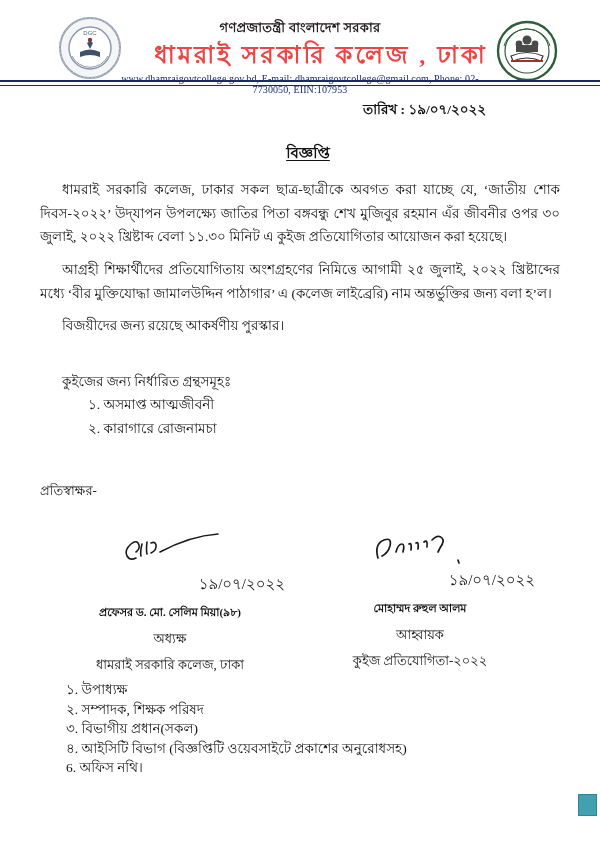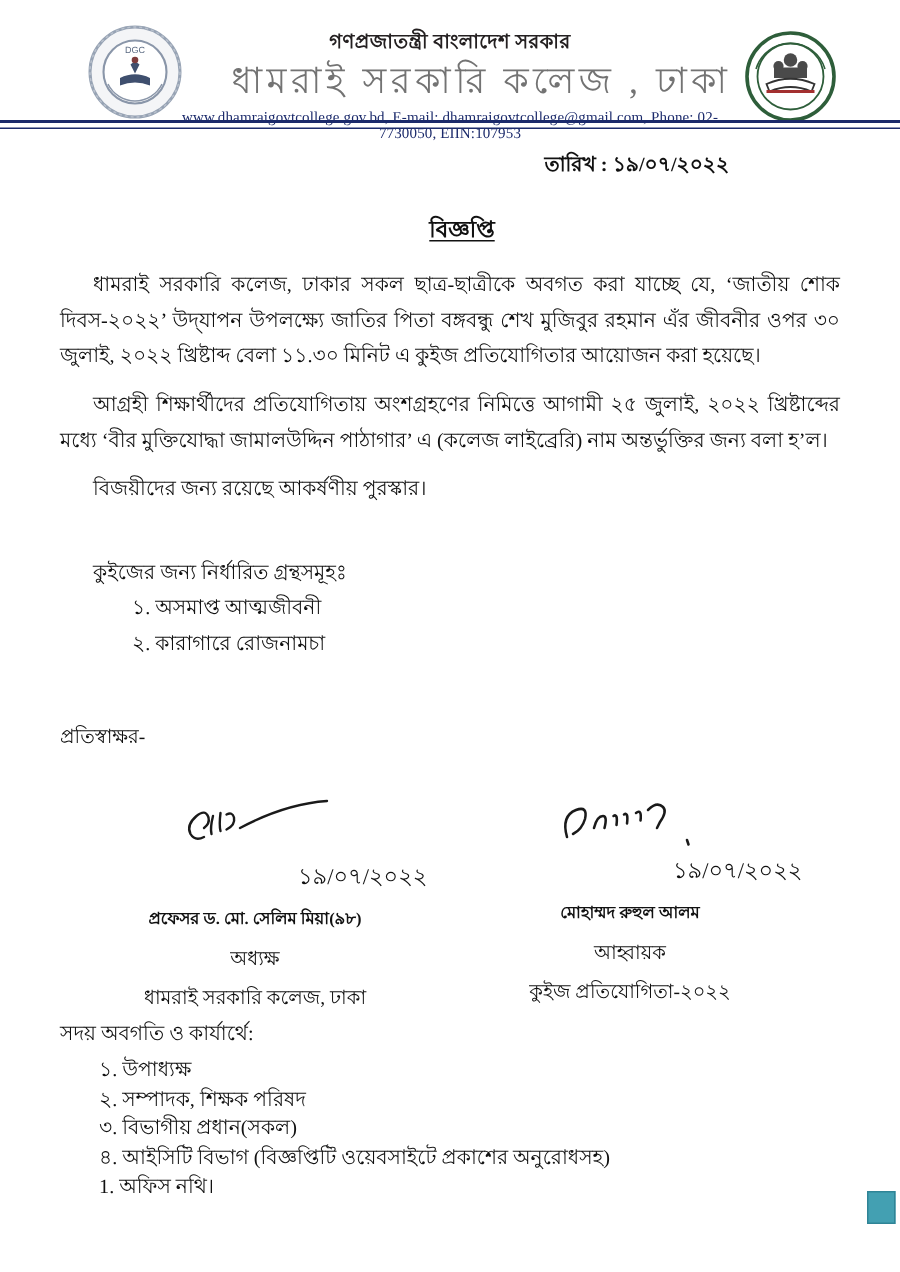--- a/index.html
+++ b/index.html
@@ -12,21 +12,21 @@
     color:#111;
   }
   
   .letterhead{position:absolute;top:12px;left:0;right:0;height:70px;}
   .seal{position:absolute;top:4px;}
   .seal.left{left:58px;}
   .seal.right{right:42px;top:8px;}
   .head-center{position:absolute;left:110px;right:110px;top:6px;text-align:center;}
   .govt-line{font-size:13px;font-weight:600;color:#242021;letter-spacing:.3px;}
   .college-name{
-    font-size:24px;font-weight:400;color:#737373;
+    font-size:24px;font-weight:700;color:#ef4444;
     letter-spacing:3px;margin-top:3px;line-height:1.1;padding-left:42px;
   }
   .contact-line{font-size:10px;color:#1b2a6b;margin-top:5px;letter-spacing:.1px;}
   .double-rule{
     position:absolute;left:0;right:0;top:80px;height:3px;
     border-top:2.5px solid #1b2a6b;border-bottom:1px solid #1b2a6b;
   }
   
   .date-line{position:absolute;top:99px;left:363px;font-size:13.5px;font-weight:700;}
   .notice-title{
@@ -149,27 +149,26 @@
         <path d="M118 36 l1 3" fill="none" stroke="#1a1a1a" stroke-width="1.7" stroke-linecap="round"></path>
       </svg>
     </div>
     <div class="sig-date">১৯/০৭/২০২২</div>
     <div class="sig-name">মোহাম্মদ রুহুল আলম</div>
     <div class="sig-title">আহ্বায়ক</div>
     <div class="sig-org">কুইজ প্রতিযোগিতা-২০২২</div>
   </div>
 
   <div class="dist">
-    <div>সদয় অবগতি ও কার্যার্থে:</div>
     <div class="dist-items">
       <div>১.  উপাধ্যক্ষ</div>
       <div>২.  সম্পাদক, শিক্ষক পরিষদ</div>
       <div>৩.  বিভাগীয় প্রধান(সকল)</div>
       <div>৪.  আইসিটি বিভাগ (বিজ্ঞপ্তিটি ওয়েবসাইটে প্রকাশের অনুরোধসহ)</div>
-      <div>1.  অফিস নথি।</div>
+      <div>6.  অফিস নথি।</div>
     </div>
   </div>
 
   <div class="footer-path">G:\Letter, Application &amp; Office Order\Notice\কমিটি’র ও অন্যান্য পত্র\১৫ আগস্ট উপলক্ষে প্রতিযোগিতা-22.doc</div>
   <div class="footer-page">1</div>
   <div class="scroll-thumb"></div>
 
 </div>
 
 </body></html>

